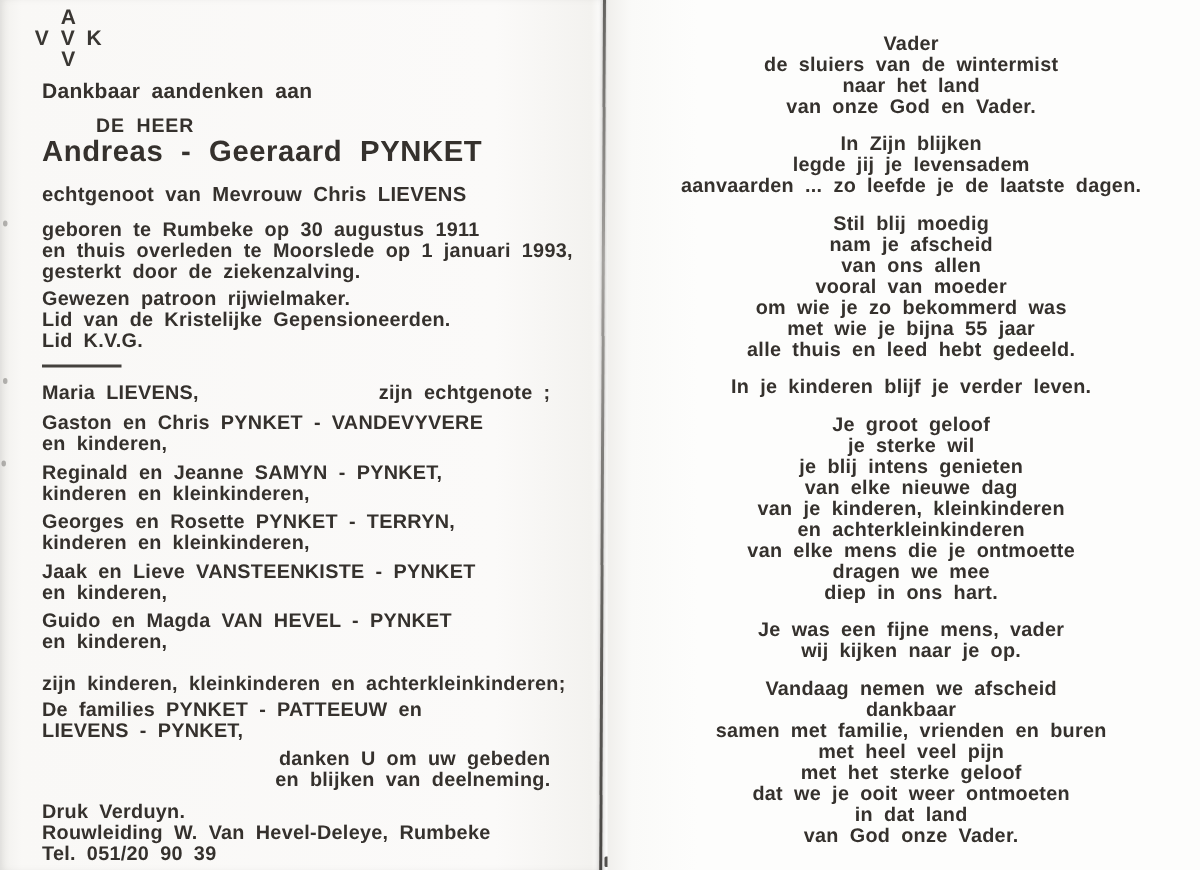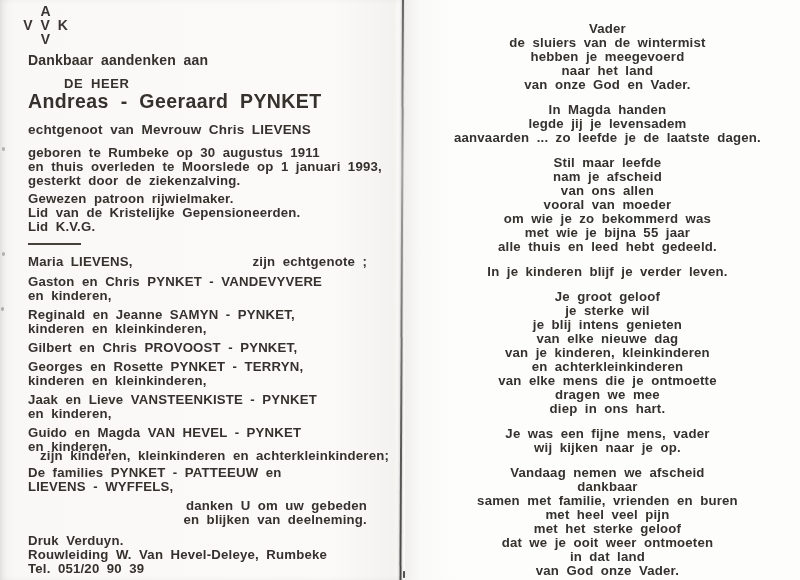--- a/index.html
+++ b/index.html
@@ -60,21 +60,21 @@
     position: absolute; left: 28px; top: 243px; width: 53px; height: 2px;
     background: #44413d;
   }
   .widow-row {
     position: absolute; left: 28px; top: 254px; width: 339px;
     display: flex; justify-content: space-between; font-size: 13.2px; gap: 36px;
   }
   .family { top: 275px; }
   .family .entry { margin-bottom: 5px; }
   .fam-suffix:empty { display: none; }
-  .descendants { position: absolute; left: 40px; top: 448px; font-size: 13.2px; }
+  .descendants { position: absolute; left: 28px; top: 448px; font-size: 13.2px; }
   .families    { top: 466px; }
   .thanks      { top: 499px; width: 339px; text-align: right; }
   .printer     { top: 534px; }
 
   
   .poem { position: absolute; left: 49px; top: 22px; font-size: 13.2px; line-height: 14px; }
   .stanza { margin: 0 0 11px 0; }
 
   .line { white-space: nowrap; }
 </style>
@@ -121,43 +121,39 @@
 
     <div class="entry">
         <div class="line fam-names">Gaston en Chris PYNKET - VANDEVYVERE</div>
         <div class="line fam-suffix">en kinderen,</div>
       </div>
         <div class="entry">
         <div class="line fam-names">Reginald en Jeanne SAMYN - PYNKET,</div>
         <div class="line fam-suffix">kinderen en kleinkinderen,</div>
       </div>
         <div class="entry">
-        <div class="line fam-names">Gilbert en Chris PROVOOST - PYNKET,</div>
-
-      </div>
-        <div class="entry">
         <div class="line fam-names">Georges en Rosette PYNKET - TERRYN,</div>
         <div class="line fam-suffix">kinderen en kleinkinderen,</div>
       </div>
         <div class="entry">
         <div class="line fam-names">Jaak en Lieve VANSTEENKISTE - PYNKET</div>
         <div class="line fam-suffix">en kinderen,</div>
       </div>
         <div class="entry">
         <div class="line fam-names">Guido en Magda VAN HEVEL - PYNKET</div>
         <div class="line fam-suffix">en kinderen,</div>
       </div>
       </div>
 
     <div class="descendants">zijn kinderen, kleinkinderen en achterkleinkinderen;</div>
 
     <div class="block families">
 
     <div class="line">De families PYNKET - PATTEEUW en</div>
-        <div class="line">LIEVENS - WYFFELS,</div>
+        <div class="line">LIEVENS - PYNKET,</div>
       </div>
 
     <div class="block thanks">
 
     <div class="line">danken U om uw gebeden</div>
         <div class="line">en blijken van deelneming.</div>
       </div>
 
     <div class="block printer">
 
@@ -173,33 +169,32 @@
 
   <div class="seam"></div>
   <div class="seam-speck"></div>
 
   <div class="page right">
     <div class="poem">
       <div class="stanza">
 
       <div class="line">Vader</div>
           <div class="line">de sluiers van de wintermist</div>
-          <div class="line">hebben je meegevoerd</div>
           <div class="line">naar het land</div>
           <div class="line">van onze God en Vader.</div>
         </div>
       <div class="stanza">
 
-      <div class="line">In Magda handen</div>
+      <div class="line">In Zijn blijken</div>
           <div class="line">legde jij je levensadem</div>
           <div class="line">aanvaarden ... zo leefde je de laatste dagen.</div>
         </div>
       <div class="stanza">
 
-      <div class="line">Stil maar leefde</div>
+      <div class="line">Stil blij moedig</div>
           <div class="line">nam je afscheid</div>
           <div class="line">van ons allen</div>
           <div class="line">vooral van moeder</div>
           <div class="line">om wie je zo bekommerd was</div>
           <div class="line">met wie je bijna 55 jaar</div>
           <div class="line">alle thuis en leed hebt gedeeld.</div>
         </div>
       <div class="stanza">
 
       <div class="line">In je kinderen blijf je verder leven.</div>

